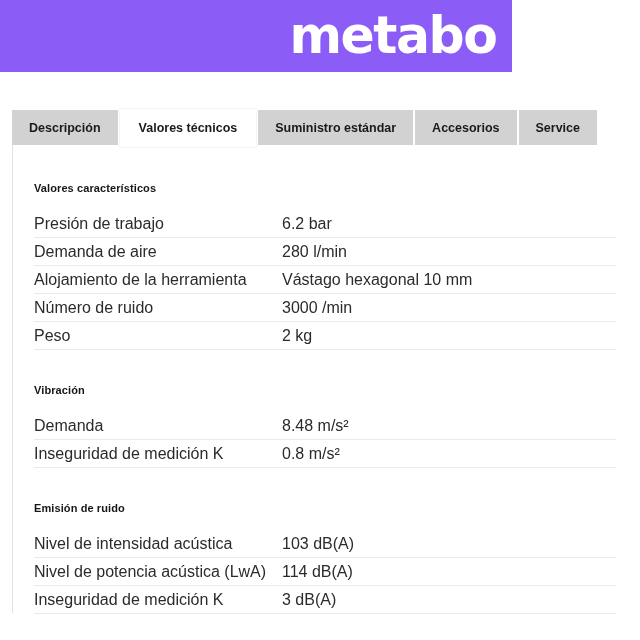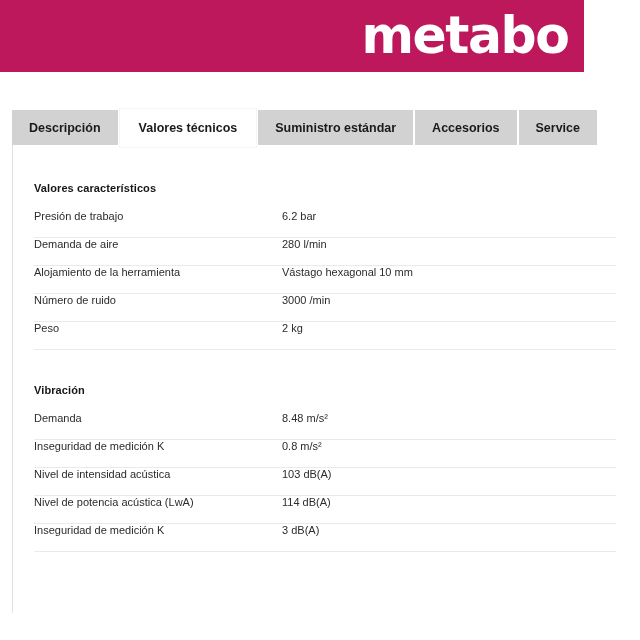--- a/index.html
+++ b/index.html
@@ -13,23 +13,23 @@
     font-family: "Liberation Sans", sans-serif;
     overflow: hidden;
     position: relative;
   }
 
   
   .header {
     position: absolute;
     top: 0;
     left: 0;
-    width: 584px;
+    width: 512px;
     height: 72px;
-    background: #be185d;
+    background: #8b5cf6;
     box-sizing: border-box;
   }
   .logo {
     position: absolute;
     right: 16px;
     top: 6px;
     color: #ffffff;
     font-family: "DejaVu Sans", sans-serif;
     font-weight: bold;
     font-size: 52px;
@@ -96,23 +96,24 @@
     padding-top: 34px;
     padding-bottom: 16px;
     letter-spacing: 0.1px;
   }
   .section:first-child .section-title {
     padding-top: 37px;
   }
 
   .spec-row {
     display: flex;
+    align-items: center;
     height: 27px;
     border-bottom: 1px solid #eaeaea;
-    font-size: 11px;
+    font-size: 16px;
     color: #2b2b2b;
   }
   .spec-label {
     width: 248px;
     flex: 0 0 248px;
     white-space: nowrap;
     overflow: hidden;
   }
   .spec-value {
     flex: 1 1 auto;
@@ -164,20 +165,21 @@
         <div class="spec-row">
           <div class="spec-label">Demanda</div>
           <div class="spec-value">8.48 m/s²</div>
         </div>
         <div class="spec-row">
           <div class="spec-label">Inseguridad de medición K</div>
           <div class="spec-value">0.8 m/s²</div>
         </div>
       </div>
       <div class="section">
+        <div class="section-title">Emisión de ruido</div>
         <div class="spec-row">
           <div class="spec-label">Nivel de intensidad acústica</div>
           <div class="spec-value">103 dB(A)</div>
         </div>
         <div class="spec-row">
           <div class="spec-label">Nivel de potencia acústica (LwA)</div>
           <div class="spec-value">114 dB(A)</div>
         </div>
         <div class="spec-row">
           <div class="spec-label">Inseguridad de medición K</div>

